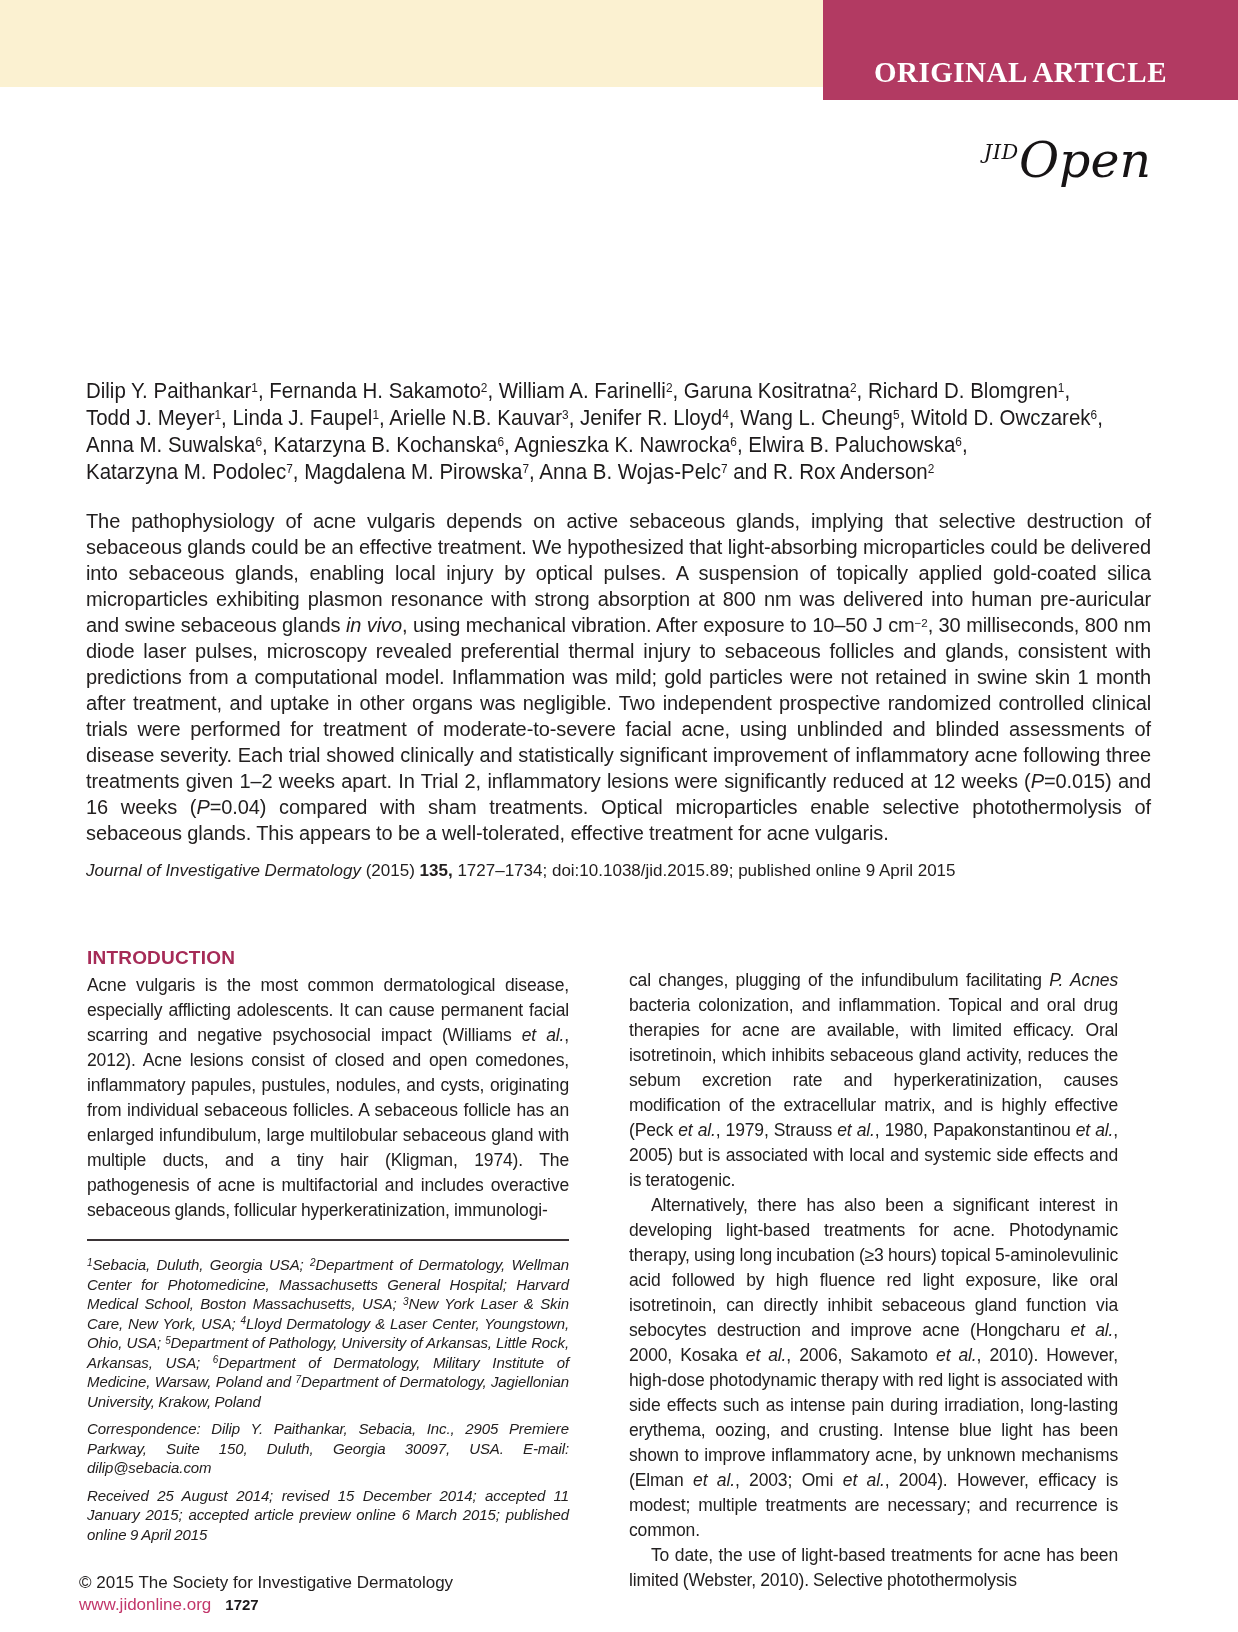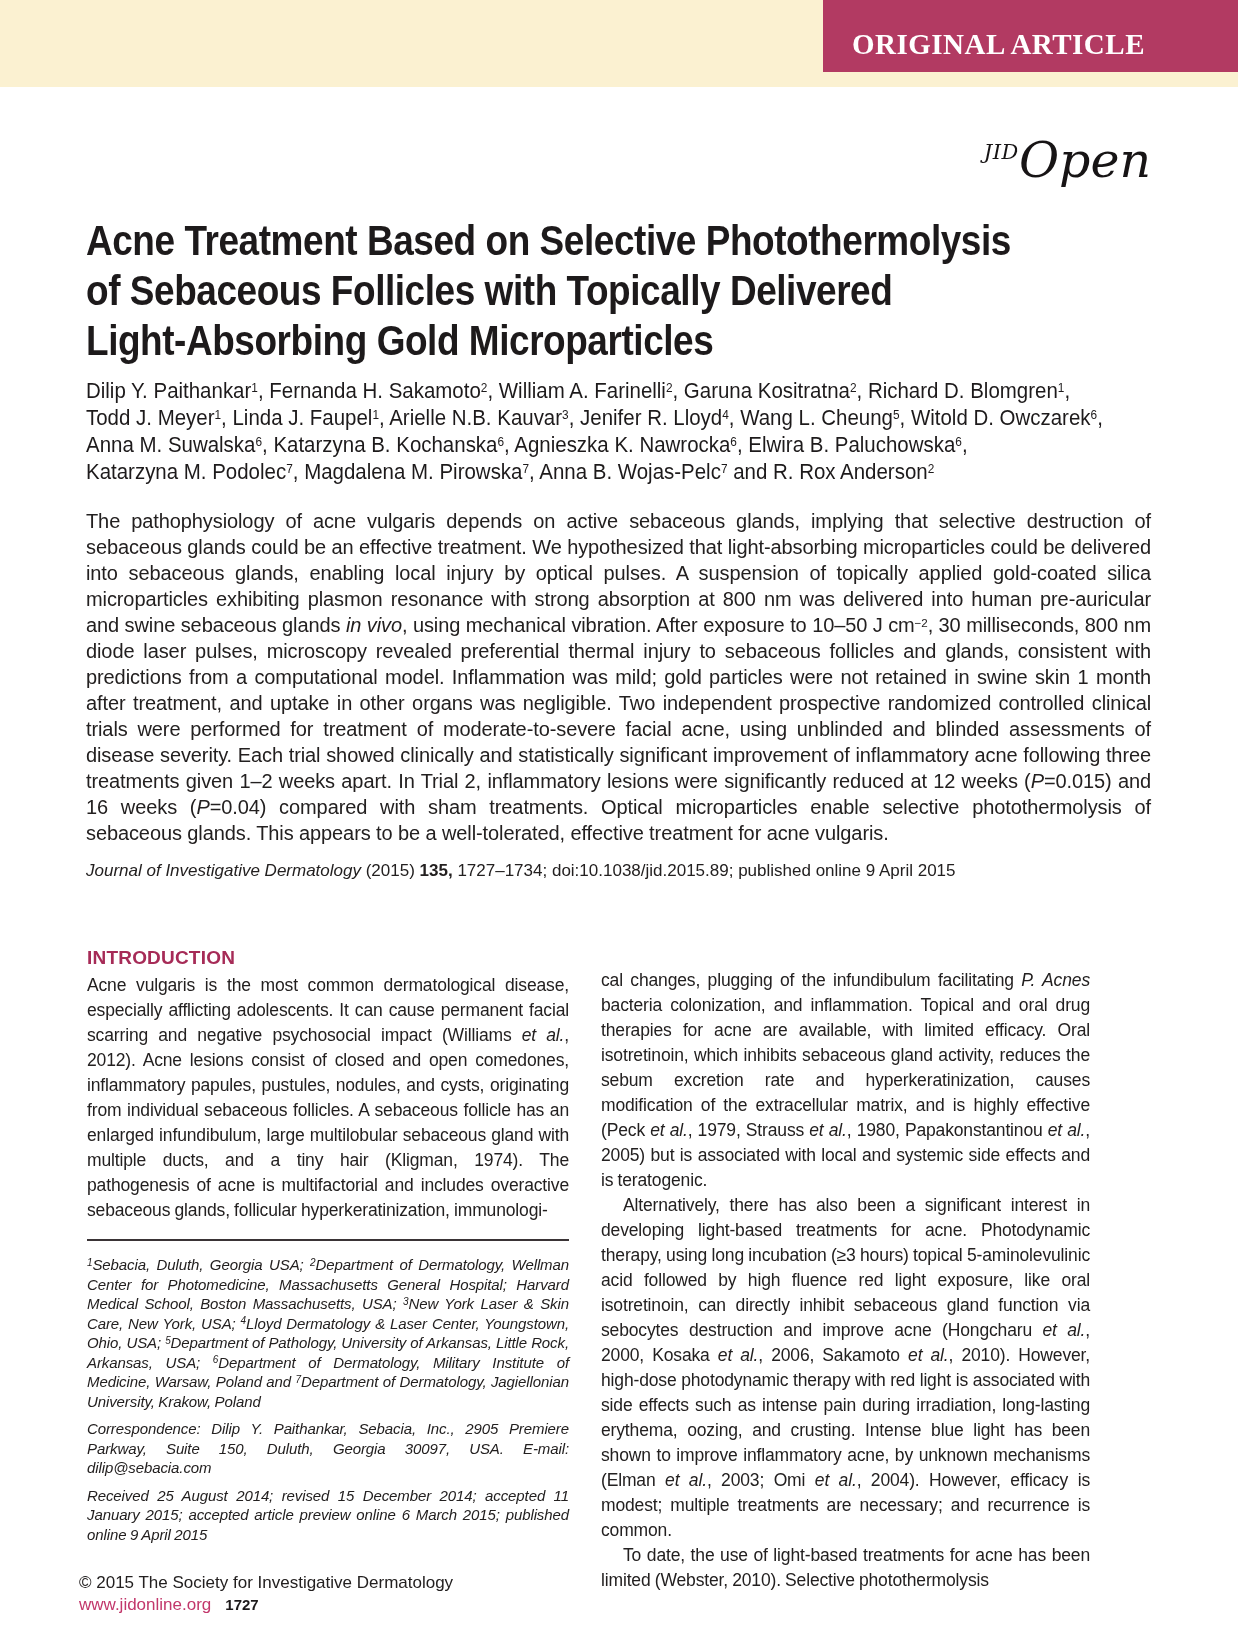--- a/index.html
+++ b/index.html
@@ -3,42 +3,42 @@
 <meta charset="utf-8">
 <style>
   :root{
     --band:#FBF1D1; --maroon:#B23A62; --heading:#A62B57;
     --link:#C2376B; --text:#232020; --bannertext:#FFFFFF;
   }
   html,body{margin:0;padding:0;background:#fff;}
   .page{position:relative;width:1238px;height:1632px;background:#fff;overflow:hidden;
         font-family:"Liberation Sans",sans-serif;color:var(--text);}
   .band{position:absolute;left:0;top:0;width:1238px;height:87px;background:var(--band);}
-  .band-box{position:absolute;left:823px;top:0;width:415px;height:72px;background:var(--maroon);
+  .band-box{position:absolute;left:823px;top:0;width:415px;height:100px;background:var(--maroon);
         box-sizing:border-box;display:flex;align-items:flex-end;justify-content:flex-end;
-        padding:0 93px 13px 0;}
+        padding:0 71px 13px 0;}
   .band-box span{font-family:"Liberation Serif",serif;font-size:29px;line-height:1;
         letter-spacing:.5px;color:var(--bannertext);font-weight:600;}
   .logo{position:absolute;top:136px;right:87px;text-align:right;white-space:nowrap;color:#171415;}
   .logo .jid{font:italic 21px "DejaVu Serif",serif;position:relative;top:-18px;letter-spacing:.5px;}
   .logo .open{font:italic 49px/1 "DejaVu Serif",serif;text-align:center;}
   .title{position:absolute;left:86px;top:216px;color:#1d1a1b;}
   .title .tline{font:bold 42px/50px "Liberation Sans",sans-serif;letter-spacing:-.5px;
         white-space:nowrap;transform:scaleX(.88);transform-origin:0 50%;}
   .authors{position:absolute;left:86px;top:377px;color:#1d1a1b;}
   .authors .tline{font:400 22px/27px "Liberation Sans",sans-serif;white-space:nowrap;
         transform:scaleX(.93);transform-origin:0 50%;}
   sup{font-size:58%;line-height:0;position:relative;top:-.45em;vertical-align:baseline;}
   .abstract{position:absolute;left:86px;top:508px;width:1065px;
         font:400 20px/26px "Liberation Sans",sans-serif;text-align:justify;letter-spacing:-.1px;}
   .citation{position:absolute;left:86px;top:860px;font:400 17px/21px "Liberation Sans",sans-serif;}
   .col{position:absolute;top:946px;font:400 17.5px/25px "Liberation Sans",sans-serif;
         text-align:justify;letter-spacing:-.15px;word-spacing:-.5px;}
   .col-left{left:87px;width:482px;}
-  .col-right{left:601px;width:489px;padding-top:22px;box-sizing:border-box;}
+  .col-right{left:629px;width:489px;padding-top:22px;box-sizing:border-box;}
   .intro-h{margin:0 0 3px 0;font:bold 19px/24px "Liberation Sans",sans-serif;
         color:var(--heading);letter-spacing:.2px;text-align:left;}
   .body-par{margin:0;}
   .ind{text-indent:22px;}
   .fn-rule{height:2px;background:#3a3436;margin:16px 0 14px 0;}
   .fn{margin:0 0 8px 0;font:italic 15px/19.5px "Liberation Sans",sans-serif;
         text-align:justify;letter-spacing:-.1px;}
   .fn sup{font-size:10px;}
   .it{font-style:italic;}
   .bd{font-weight:bold;font-style:normal;}
@@ -56,25 +56,20 @@
 
   <div class="band"></div>
   <div class="band-box">
     <span>ORIGINAL ARTICLE</span>
   </div>
 
   <div class="logo">
     <span class="jid">JID</span><span class="open">Open</span>
   </div>
 
-  <div class="title">
-      <div class="tline">Acne Treatment Based on Selective Photothermolysis</div>
-      <div class="tline">of Sebaceous Follicles with Topically Delivered</div>
-      <div class="tline">Light-Absorbing Gold Microparticles</div>
-    </div>
 
   <div class="authors">
       <div class="tline"><span>Dilip Y. Paithankar</span><sup>1</sup><span>, Fernanda H. Sakamoto</span><sup>2</sup><span>, William A. Farinelli</span><sup>2</sup><span>, Garuna Kositratna</span><sup>2</sup><span>, Richard D. Blomgren</span><sup>1</sup><span>,</span></div>
       <div class="tline"><span>Todd J. Meyer</span><sup>1</sup><span>, Linda J. Faupel</span><sup>1</sup><span>, Arielle N.B. Kauvar</span><sup>3</sup><span>, Jenifer R. Lloyd</span><sup>4</sup><span>, Wang L. Cheung</span><sup>5</sup><span>, Witold D. Owczarek</span><sup>6</sup><span>,</span></div>
       <div class="tline"><span>Anna M. Suwalska</span><sup>6</sup><span>, Katarzyna B. Kochanska</span><sup>6</sup><span>, Agnieszka K. Nawrocka</span><sup>6</sup><span>, Elwira B. Paluchowska</span><sup>6</sup><span>,</span></div>
       <div class="tline"><span>Katarzyna M. Podolec</span><sup>7</sup><span>, Magdalena M. Pirowska</span><sup>7</sup><span>, Anna B. Wojas-Pelc</span><sup>7</sup><span> and R. Rox Anderson</span><sup>2</sup></div>
     </div>
 
   <div class="abstract"><span>The pathophysiology of acne vulgaris depends on active sebaceous glands, implying that selective destruction of sebaceous glands could be an effective treatment. We hypothesized that light-absorbing microparticles could be delivered into sebaceous glands, enabling local injury by optical pulses. A suspension of topically applied gold-coated silica microparticles exhibiting plasmon resonance with strong absorption at 800 nm was delivered into human pre-auricular and swine sebaceous glands </span><span class="it">in vivo</span><span>, using mechanical vibration. After exposure to 10–50 J cm</span><sup>−2</sup><span>, 30 milliseconds, 800 nm diode laser pulses, microscopy revealed preferential thermal injury to sebaceous follicles and glands, consistent with predictions from a computational model. Inflammation was mild; gold particles were not retained in swine skin 1 month after treatment, and uptake in other organs was negligible. Two independent prospective randomized controlled clinical trials were performed for treatment of moderate-to-severe facial acne, using unblinded and blinded assessments of disease severity. Each trial showed clinically and statistically significant improvement of inflammatory acne following three treatments given 1–2 weeks apart. In Trial 2, inflammatory lesions were significantly reduced at 12 weeks (</span><span class="it">P</span><span>=0.015) and 16 weeks (</span><span class="it">P</span><span>=0.04) compared with sham treatments. Optical microparticles enable selective photothermolysis of sebaceous glands. This appears to be a well-tolerated, effective treatment for acne vulgaris.</span></div>
 

